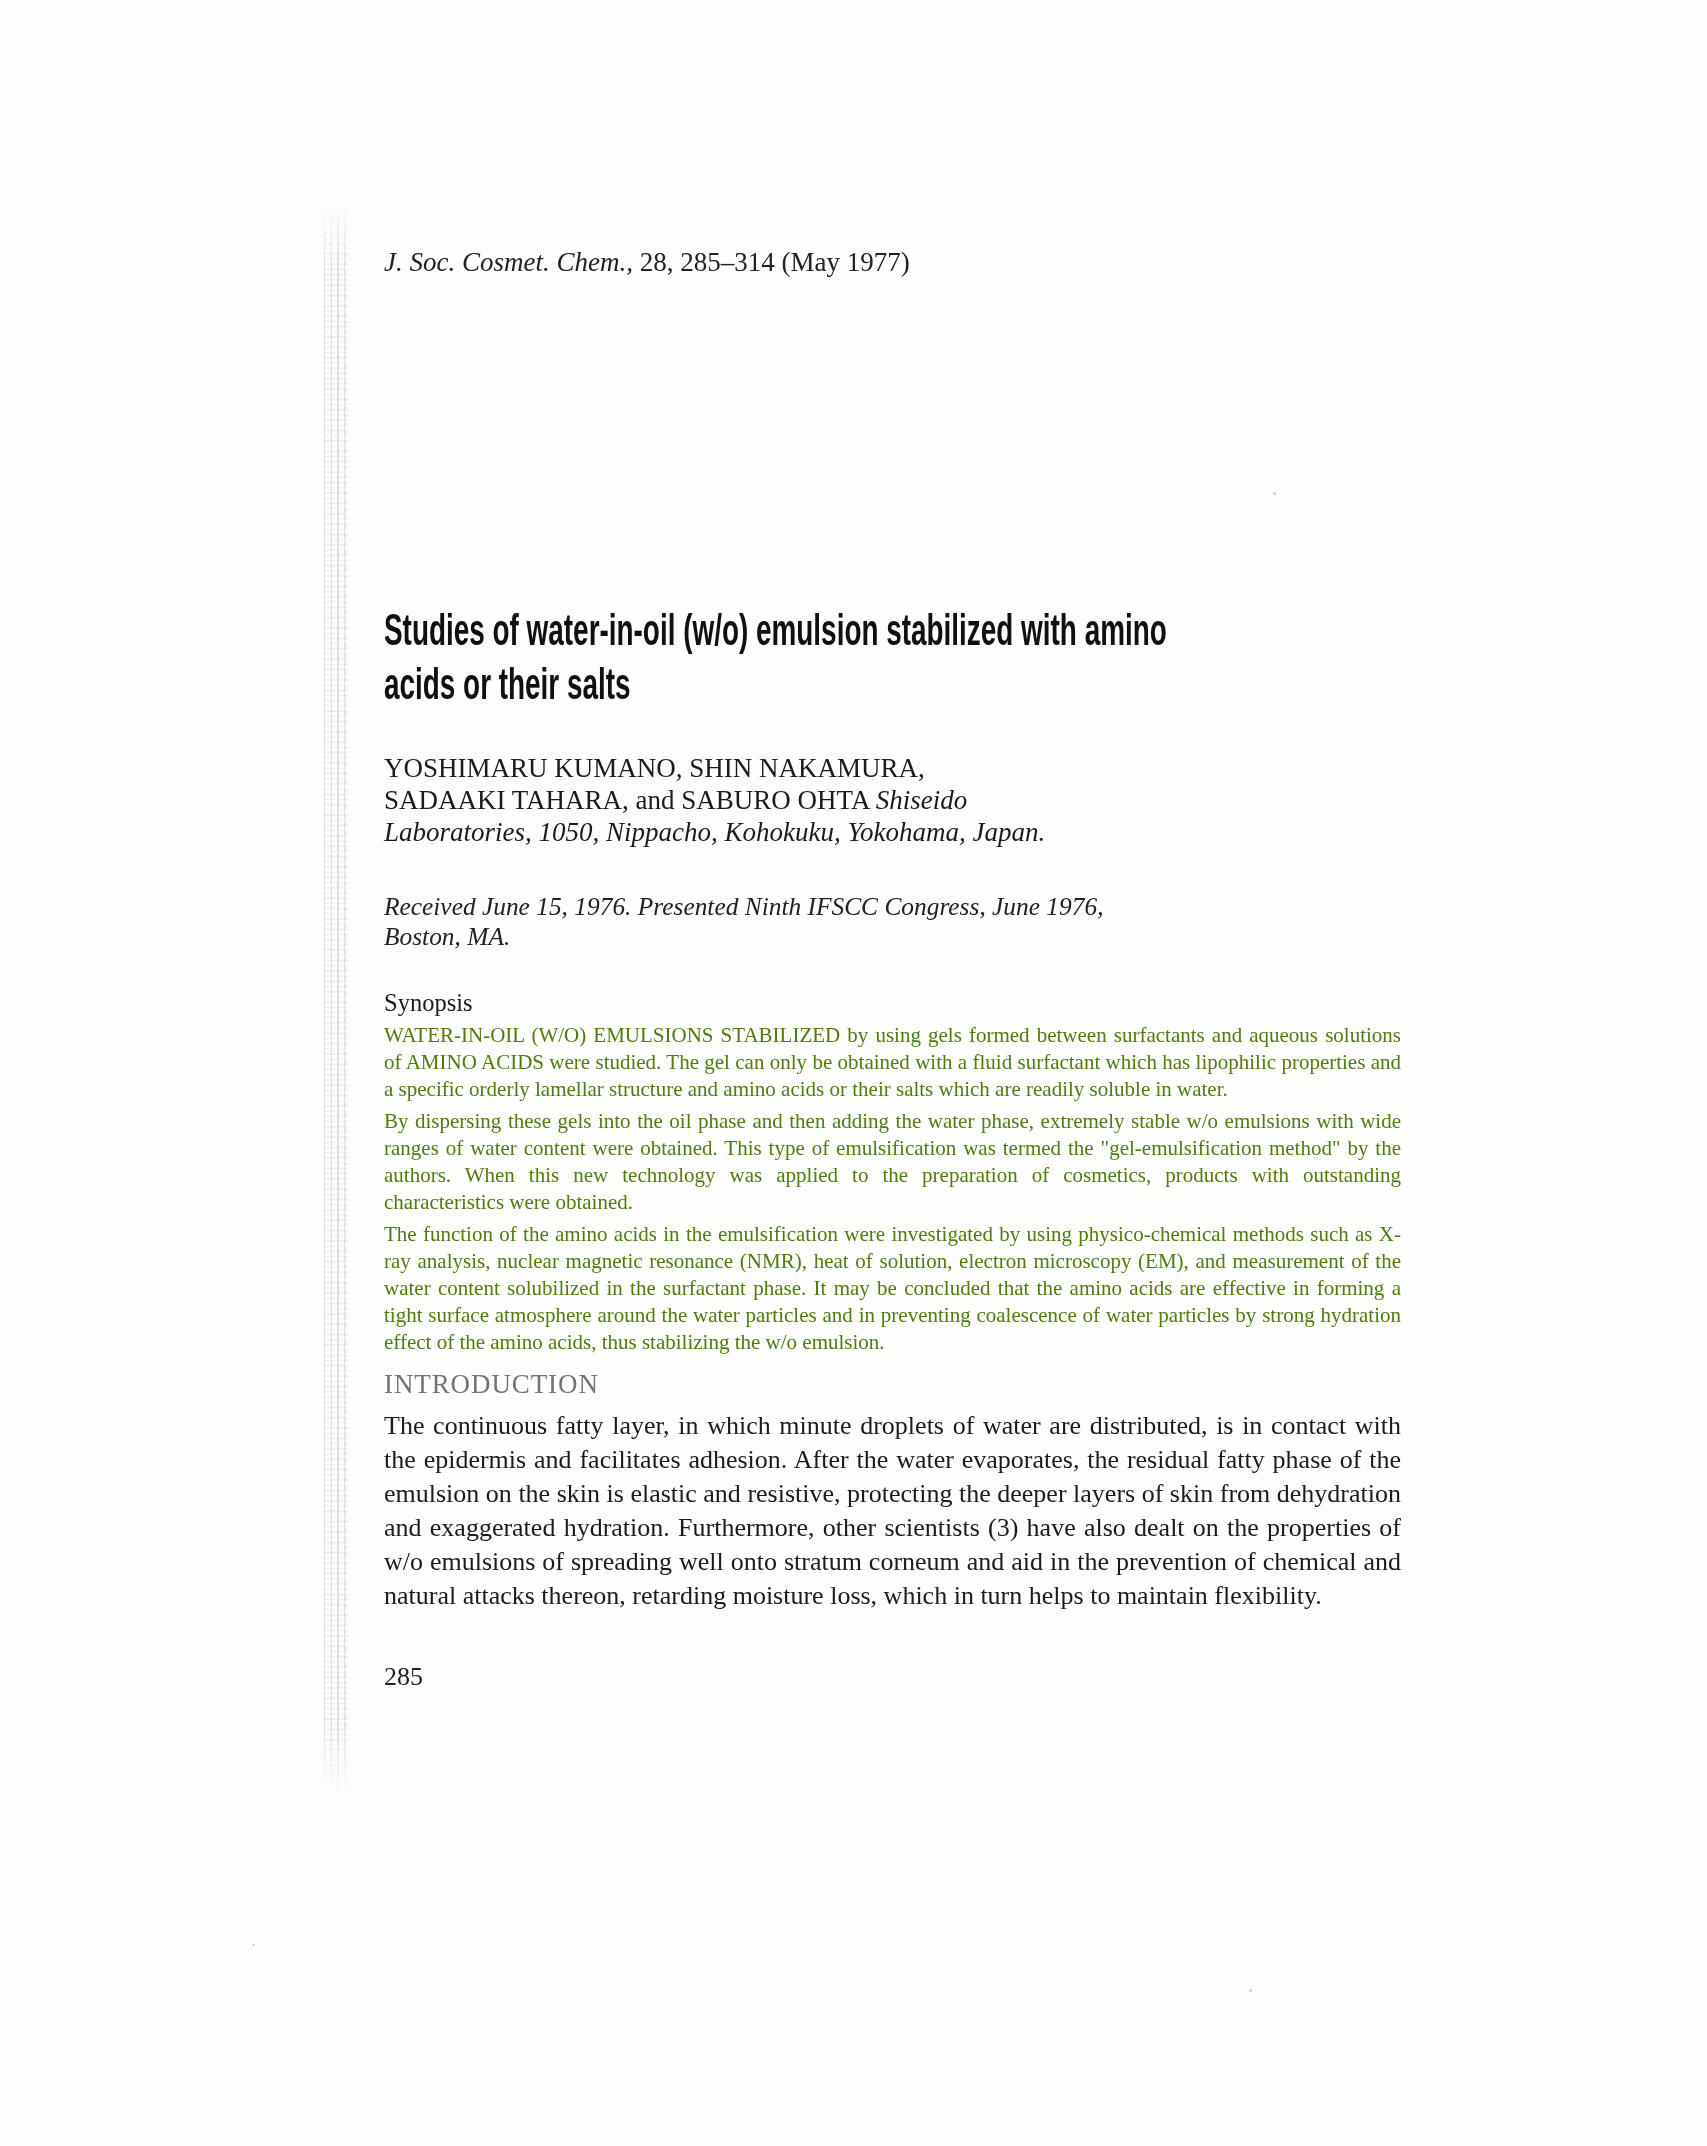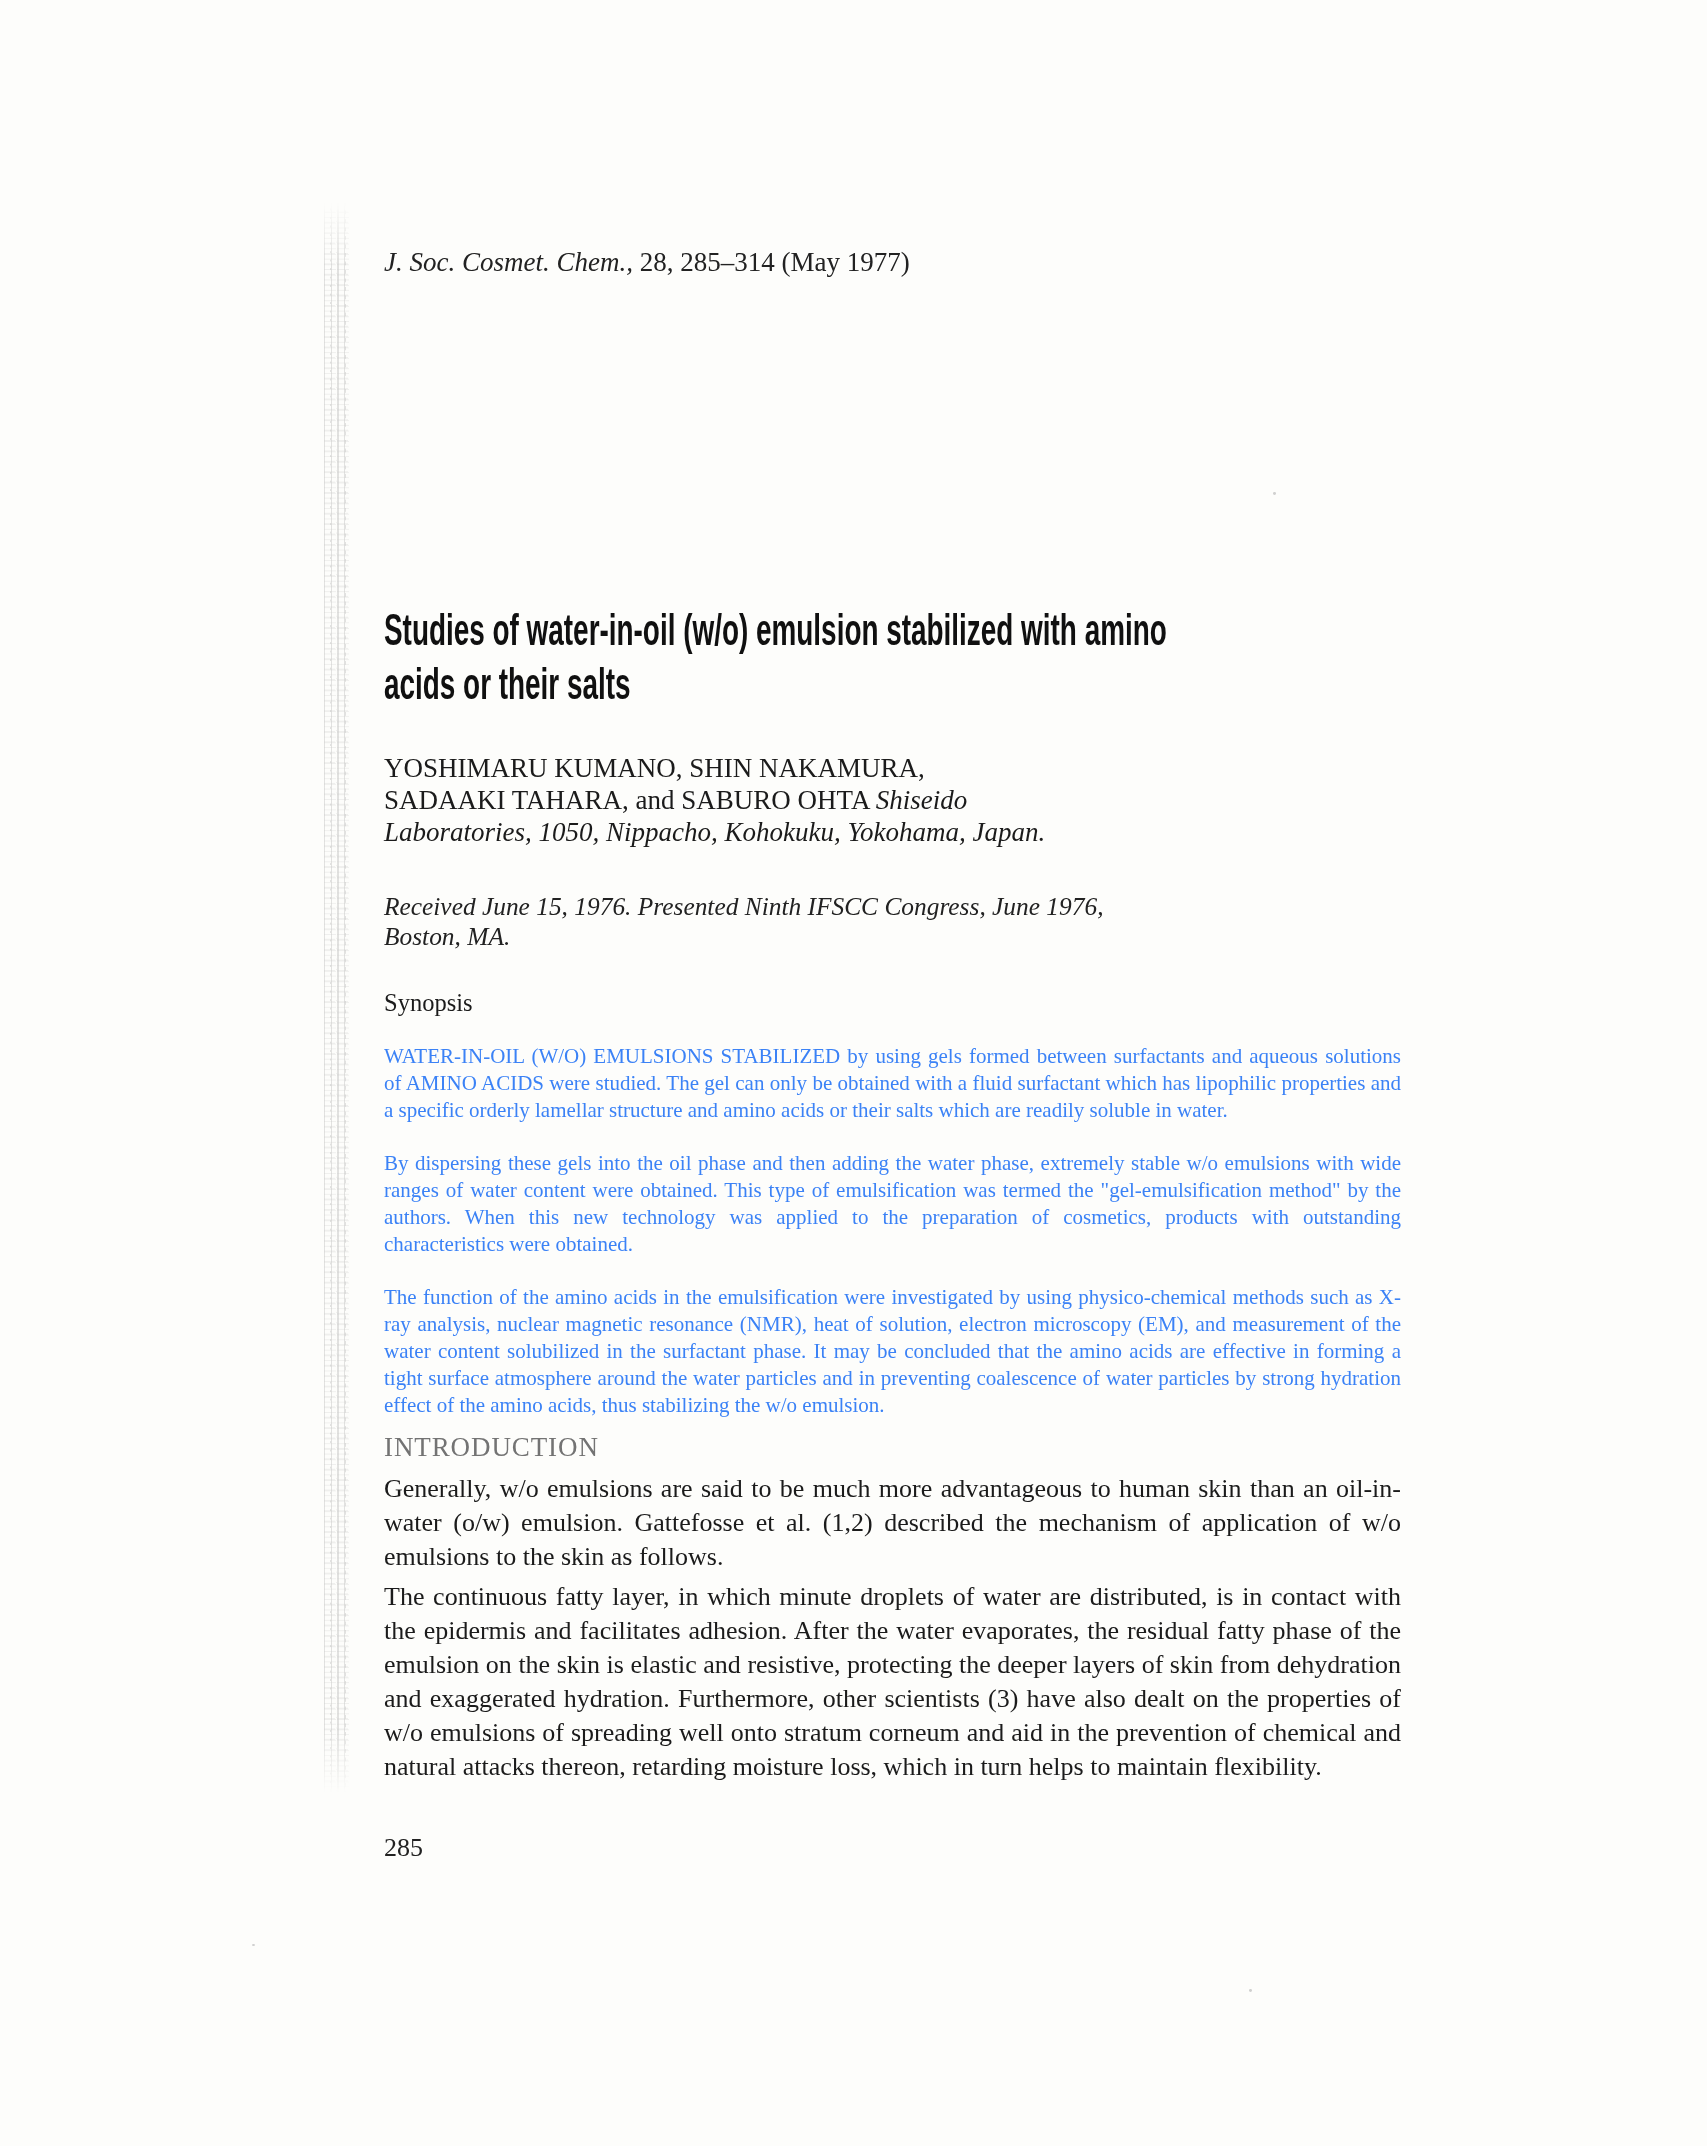--- a/index.html
+++ b/index.html
@@ -53,22 +53,22 @@
   }
   .synopsis-heading {
     margin-top: 38px;
     font-size: 24.5px;
     color: #1b1b1b;
   }
   .synopsis-body p {
     font-size: 21px;
     line-height: 27px;
     text-align: justify;
-    margin: 26px 0 0 0;
-    color: #3b82f6;
+    margin: 5px 0 0 0;
+    color: #4d7c0f;
   }
   .intro-heading {
     margin-top: 13px;
     font-size: 27px;
     letter-spacing: 0.9px;
     color: #737373;
   }
   .intro-body p {
     font-size: 26px;
     line-height: 34px;
@@ -145,21 +145,20 @@
 
     <div class="synopsis-body">
       <p>WATER-IN-OIL (W/O) EMULSIONS STABILIZED by using gels formed between surfactants and aqueous solutions of AMINO ACIDS were studied. The gel can only be obtained with a fluid surfactant which has lipophilic properties and a specific orderly lamellar structure and amino acids or their salts which are readily soluble in water.</p>
       <p>By dispersing these gels into the oil phase and then adding the water phase, extremely stable w/o emulsions with wide ranges of water content were obtained. This type of emulsification was termed the "gel-emulsification method" by the authors. When this new technology was applied to the preparation of cosmetics, products with outstanding characteristics were obtained.</p>
       <p>The function of the amino acids in the emulsification were investigated by using physico-chemical methods such as X-ray analysis, nuclear magnetic resonance (NMR), heat of solution, electron microscopy (EM), and measurement of the water content solubilized in the surfactant phase. It may be concluded that the amino acids are effective in forming a tight surface atmosphere around the water particles and in preventing coalescence of water particles by strong hydration effect of the amino acids, thus stabilizing the w/o emulsion.</p>
     </div>
 
     <div class="intro-heading">INTRODUCTION</div>
 
     <div class="intro-body">
-      <p>Generally, w/o emulsions are said to be much more advantageous to human skin than an oil-in-water (o/w) emulsion. Gattefosse et al. (1,2) described the mechanism of application of w/o emulsions to the skin as follows.</p>
       <p>The continuous fatty layer, in which minute droplets of water are distributed, is in contact with the epidermis and facilitates adhesion. After the water evaporates, the residual fatty phase of the emulsion on the skin is elastic and resistive, protecting the deeper layers of skin from dehydration and exaggerated hydration. Furthermore, other scientists (3) have also dealt on the properties of w/o emulsions of spreading well onto stratum corneum and aid in the prevention of chemical and natural attacks thereon, retarding moisture loss, which in turn helps to maintain flexibility.</p>
     </div>
 
     <div class="page-number">285</div>
 
   </div>
 </div>
 
 
 </body></html>

